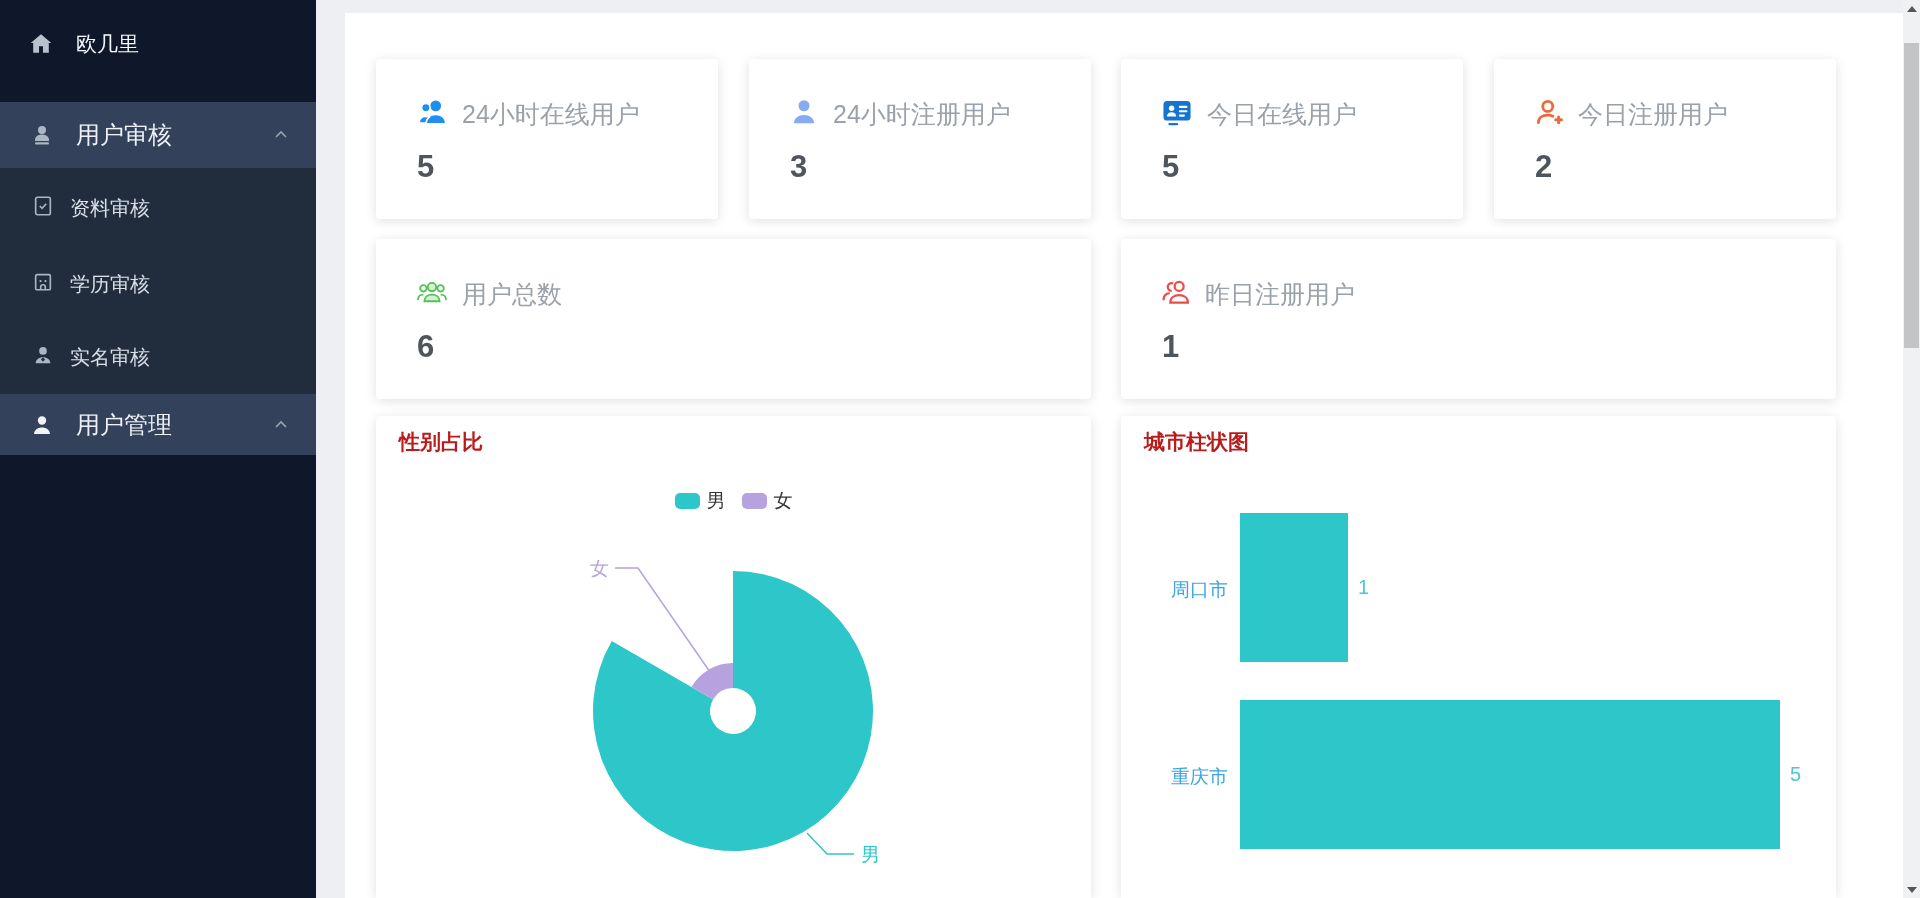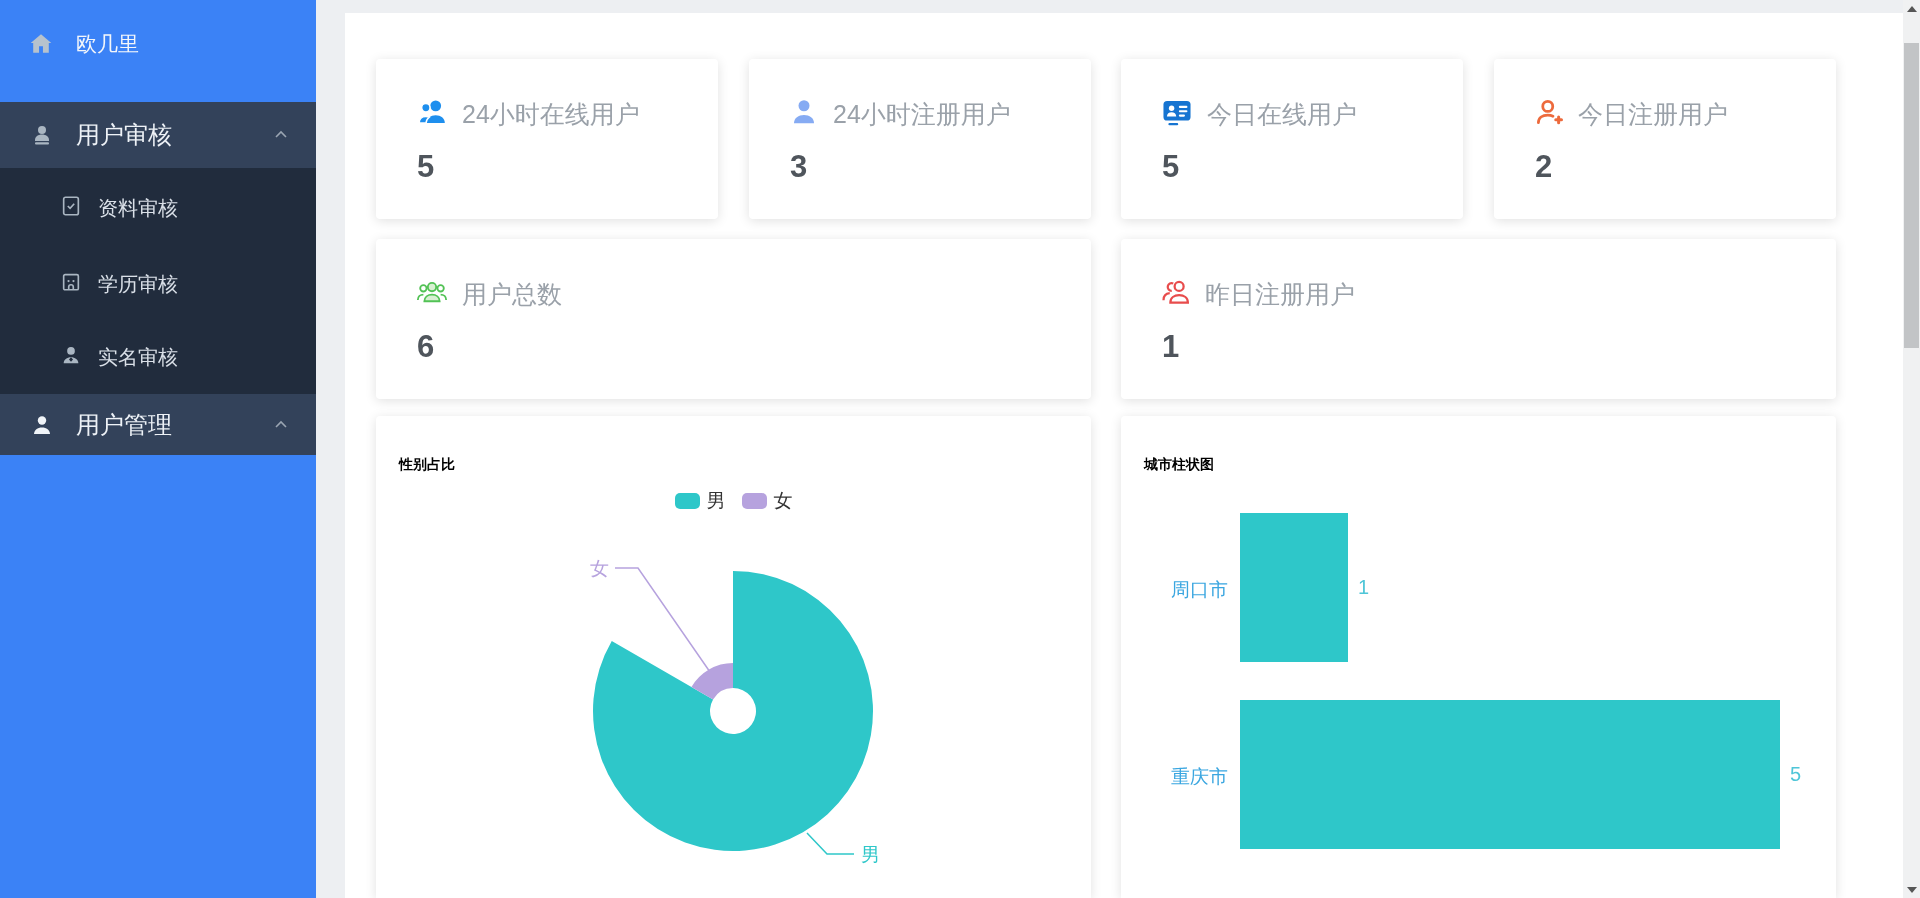--- a/index.html
+++ b/index.html
@@ -2,43 +2,43 @@
 <html><head>
 <meta charset="utf-8">
 <style>
   html,body{margin:0;padding:0;}
   body{
     width:1920px;height:898px;position:relative;overflow:hidden;
     font-family:"Liberation Sans","DejaVu Sans",sans-serif;
     background:#edeff2;
   }
   
-  .sidebar{position:absolute;left:0;top:0;width:316px;height:898px;background:#3b82f6;}
+  .sidebar{position:absolute;left:0;top:0;width:316px;height:898px;background:#0f172a;}
   .side-row{position:absolute;left:0;width:316px;display:flex;align-items:center;cursor:pointer;}
   .logo-row{top:16px;height:56px;}
   .logo-row .txt{margin-left:22px;font-size:21px;color:#f3f6fa;}
   .band{background:#33425a;}
   .band1{top:102px;height:66px;}
   .band2{top:394px;height:61px;}
   .band .txt{margin-left:22px;font-size:24px;color:#eef2f7;}
   .submenu{position:absolute;left:0;width:316px;background:#212c3d;}
   .sub1{top:168px;height:226px;}
   .sub2{top:472px;height:158px;}
-  .sub-item{position:absolute;left:0;width:316px;height:60px;display:flex;align-items:center;padding-left:60px;box-sizing:border-box;cursor:pointer;}
+  .sub-item{position:absolute;left:0;width:316px;height:60px;display:flex;align-items:center;padding-left:32px;box-sizing:border-box;cursor:pointer;}
   .sub-item .txt{margin-left:16px;font-size:20px;color:#dae0e8;}
   .sub-item.active .txt{color:#409eff;}
   .p-icon{margin-left:30px;display:flex;}
   .chev{position:absolute;right:26px;display:flex;}
   
   .panel{position:absolute;left:345px;top:13px;width:1558px;height:885px;background:#ffffff;}
   .card{position:absolute;background:#fff;border-radius:4px;box-shadow:0 2px 12px rgba(0,0,0,.12);}
   .stat-header{position:absolute;left:40px;top:40px;height:30px;display:flex;align-items:center;gap:14px;}
   .stat-label{font-size:25px;color:#9aa1a9;}
   .stat-value{position:absolute;left:41px;top:90px;font-size:31px;font-weight:bold;color:#4f555c;}
-  .chart-title{position:absolute;left:23px;top:40px;font-size:14px;font-weight:600;color:#000000;}
+  .chart-title{position:absolute;left:23px;top:12px;font-size:21px;font-weight:600;color:#b91c1c;}
   .legend{position:absolute;left:0;right:0;top:72px;display:flex;justify-content:center;align-items:center;gap:16px;}
   .legend-item{display:flex;align-items:center;gap:7px;cursor:pointer;}
   .swatch{width:25px;height:16px;border-radius:5px;}
   .legend-txt{font-size:19px;color:#333;}
   .pie-svg{position:absolute;left:0;top:0;}
   .bar-cat{position:absolute;font-size:19px;color:#3aa6e0;width:100px;text-align:right;}
   .bar-rect{position:absolute;background:#2ec7c9;cursor:pointer;}
   .bar-val{position:absolute;font-size:20px;color:#4fc6d8;}
   
   .sb-track{position:absolute;left:1903px;top:0;width:17px;height:898px;background:#f0f1f2;}

